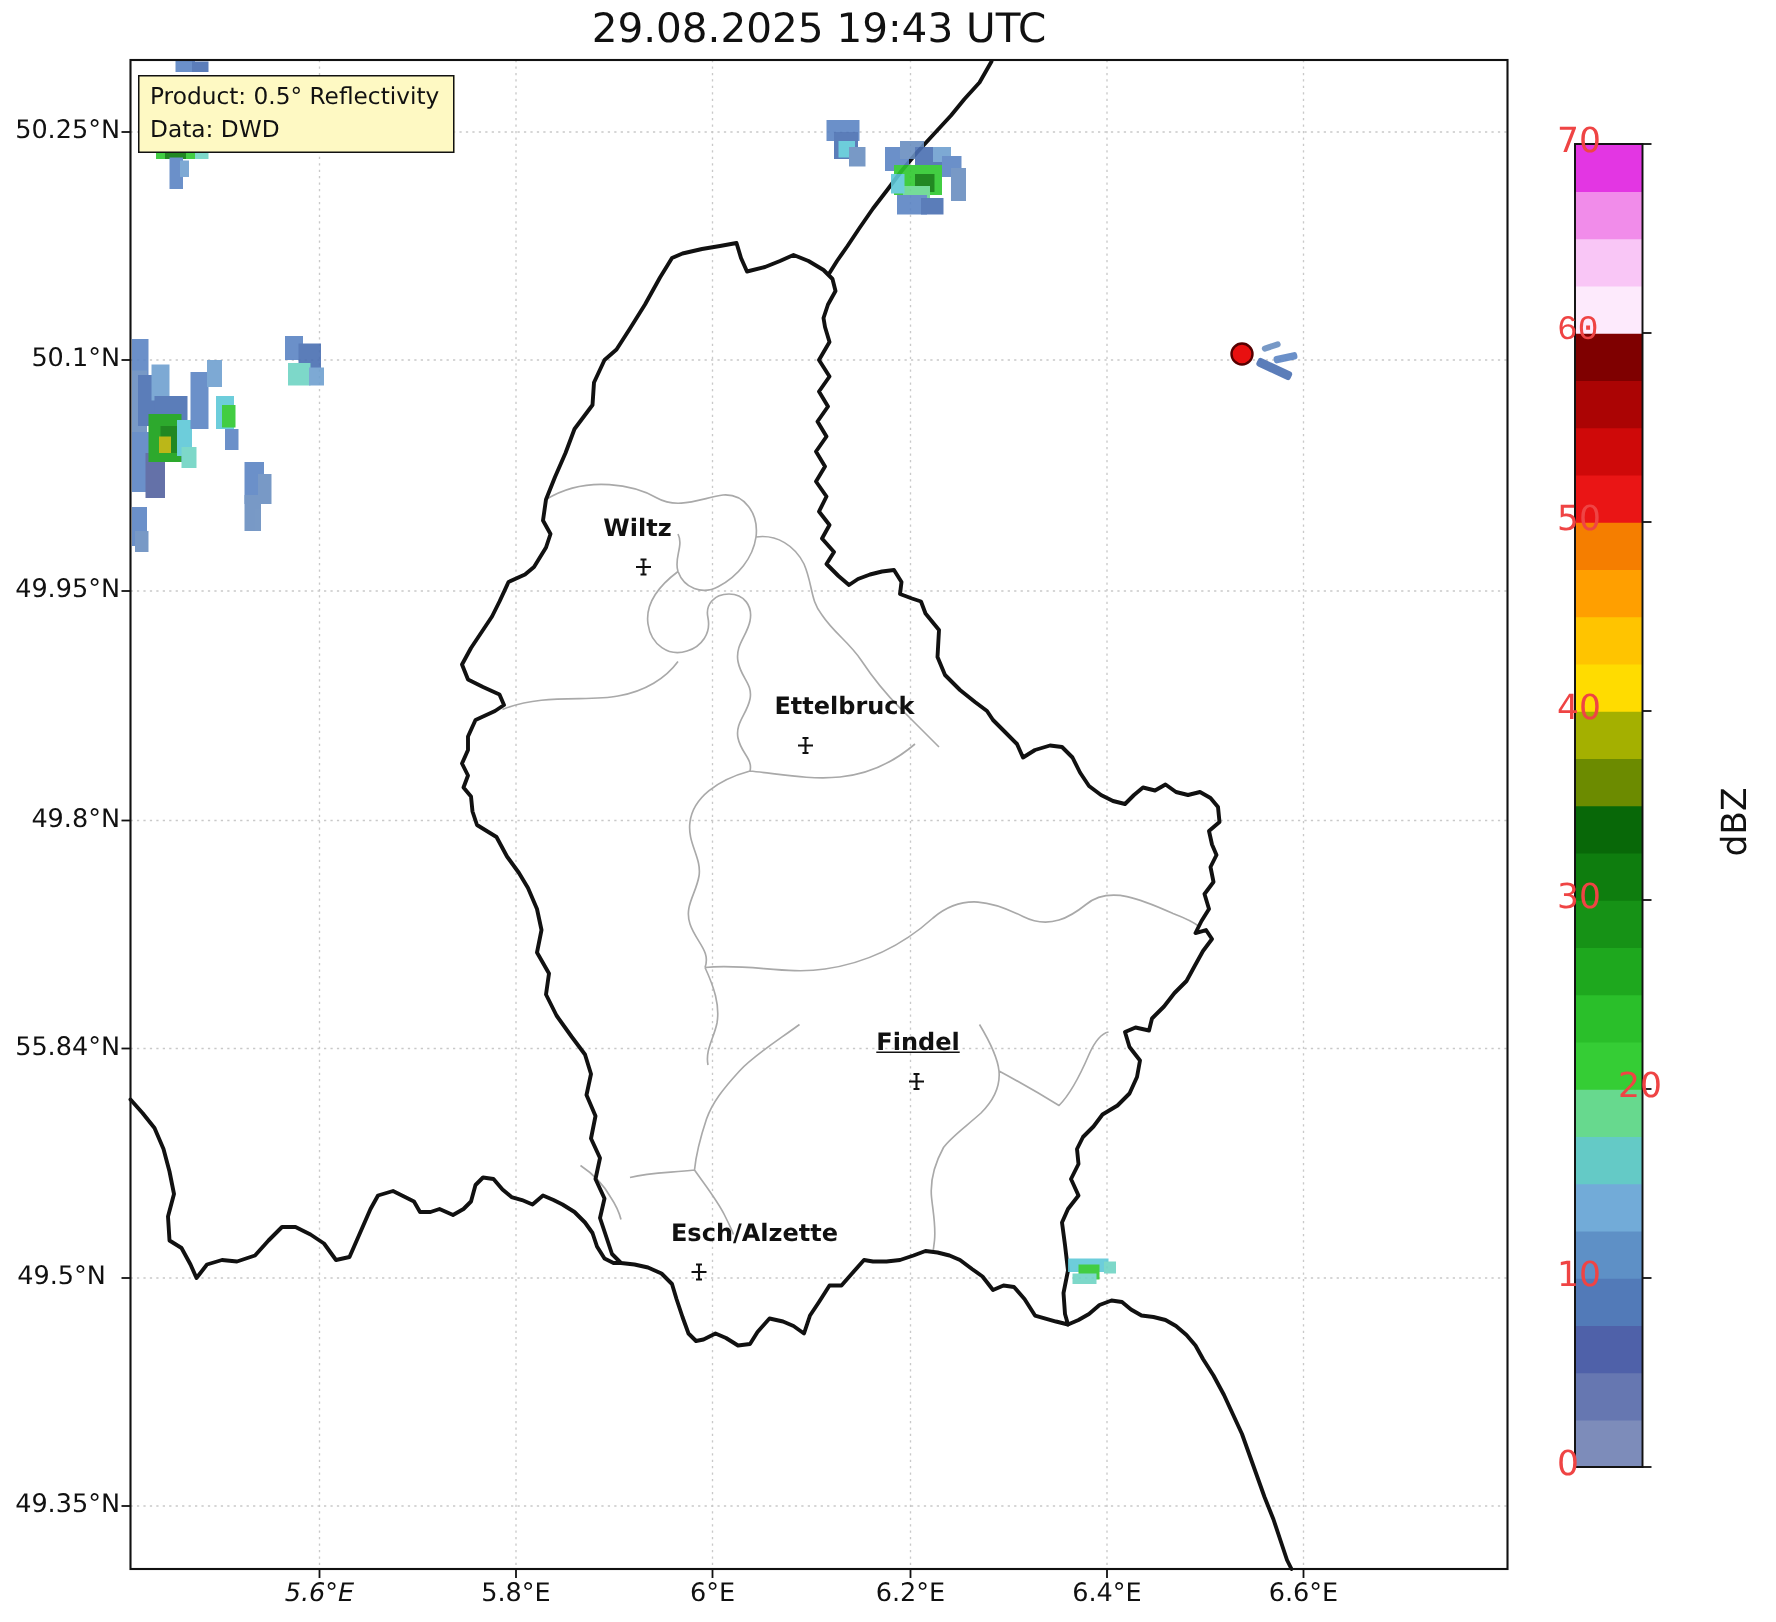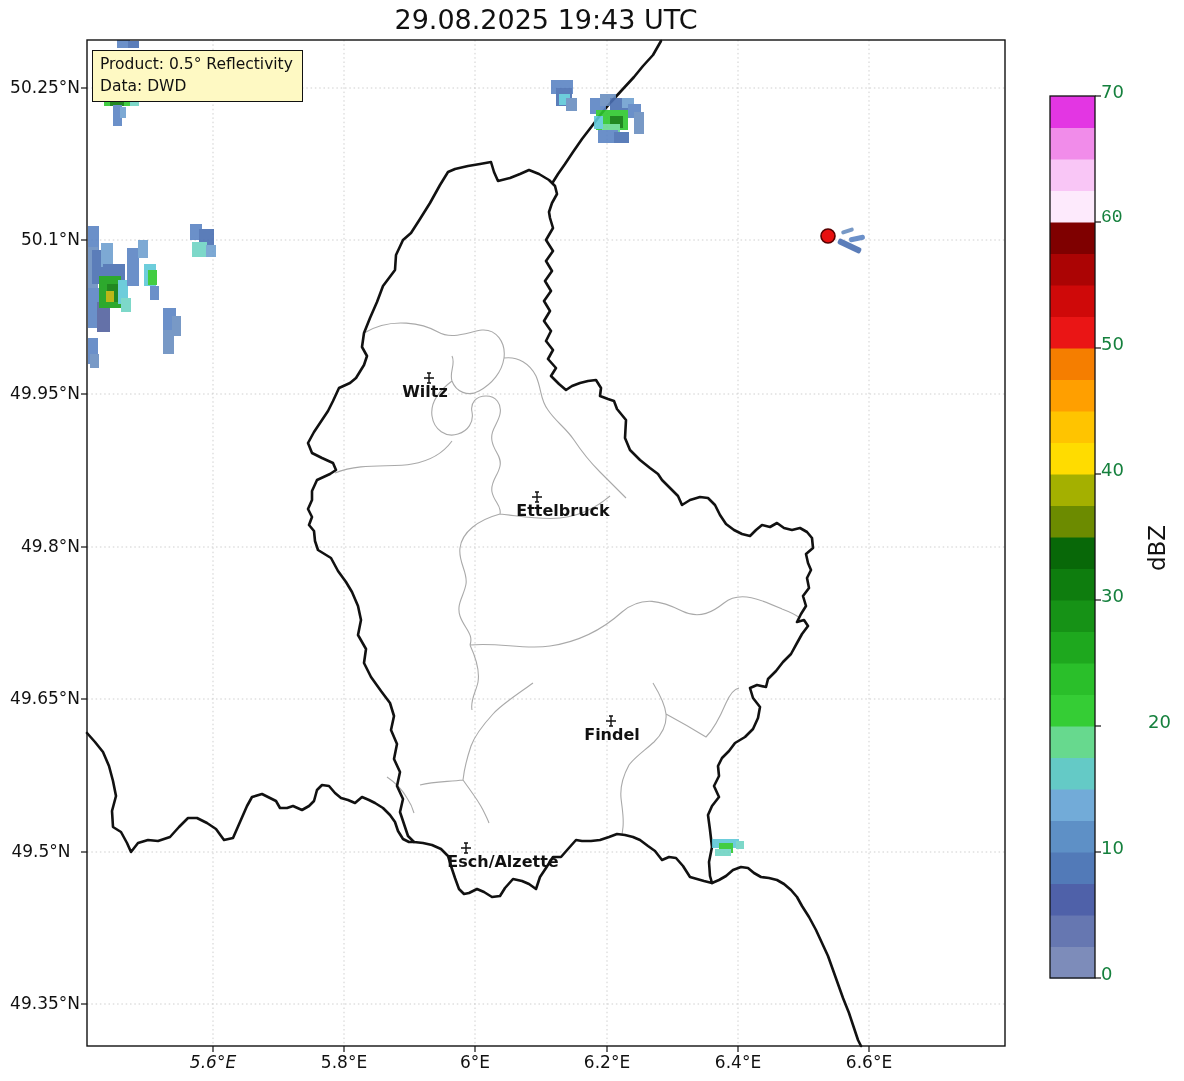--- a/index.html
+++ b/index.html
@@ -8,25 +8,25 @@
   #map-svg{position:absolute;left:0;top:0;}
   .title{position:absolute;left:87px;top:4px;width:918px;text-align:center;
          font-size:27px;color:#111;}
   .info-box{position:absolute;left:92px;top:50px;background:#fef9c3;
             border:1.6px solid #111;padding:3px 9px 4px 7px;font-size:15.5px;
             color:#111;line-height:1.4;white-space:nowrap;}
   .ytick-label{position:absolute;left:2px;width:78px;text-align:right;
                font-size:17px;color:#111;}
   .xtick-label{position:absolute;top:1052px;width:90px;text-align:center;
                font-size:17px;color:#111;}
-  .cbar-label{position:absolute;left:1101px;width:70px;font-size:18px;color:#15803d;}
+  .cbar-label{position:absolute;left:1038px;width:70px;font-size:23px;color:#ef4444;}
   .cbar-title{position:absolute;left:1118px;top:534px;width:80px;height:28px;
               text-align:center;font-size:23px;color:#111;transform:rotate(-90deg);}
   .city-label{position:absolute;width:220px;text-align:center;font-size:16px;
-              font-weight:bold;color:#111;margin-top:40px;}
+              font-weight:bold;color:#111;}
 </style>
 </head>
 <body>
 
 <div id="page">
 
   <div class="title">29.08.2025 19:43 UTC</div>
 
   <svg id="map-svg" width="1184" height="1081" viewBox="0 0 1184 1081">
 
@@ -239,26 +239,26 @@
       <div class="xtick-label" style="left: 168px; font-style: italic;">5.6°E</div>
       <div class="xtick-label" style="left: 299px;">5.8°E</div>
       <div class="xtick-label" style="left: 430px;">6°E</div>
       <div class="xtick-label" style="left: 562px;">6.2°E</div>
       <div class="xtick-label" style="left: 693px;">6.4°E</div>
       <div class="xtick-label" style="left: 824px;">6.6°E</div>
       <div class="ytick-label" style="top: 77px;">50.25°N</div>
       <div class="ytick-label" style="top: 229px;">50.1°N</div>
       <div class="ytick-label" style="top: 383px;">49.95°N</div>
       <div class="ytick-label" style="top: 536px;">49.8°N</div>
-      <div class="ytick-label" style="top: 688px;">49.65°N</div>
+      <div class="ytick-label" style="top: 688px;">55.84°N</div>
       <div class="ytick-label" style="top: 841px; text-align: center;">49.5°N</div>
       <div class="ytick-label" style="top: 993px;">49.35°N</div>
       <div class="city-label" style="left: 315px; top: 342px;">Wiltz</div>
       <div class="city-label" style="left: 453px; top: 461px;">Ettelbruck</div>
-      <div class="city-label" style="left: 502px; top: 685px;">Findel</div>
+      <div class="city-label" style="left: 502px; top: 685px; text-decoration: underline;">Findel</div>
       <div class="city-label" style="left: 393px; top: 812px;">Esch/Alzette</div>
       <div class="cbar-label" style="top: 963px;">0</div>
       <div class="cbar-label" style="top: 837px;">10</div>
       <div class="cbar-label" style="top: 711px; text-align: right;">20</div>
       <div class="cbar-label" style="top: 585px;">30</div>
       <div class="cbar-label" style="top: 459px;">40</div>
       <div class="cbar-label" style="top: 333px;">50</div>
       <div class="cbar-label" style="top: 207px; font-family: Liberation Mono, monospace;">60</div>
       <div class="cbar-label" style="top: 81px;">70</div>
     </div>

